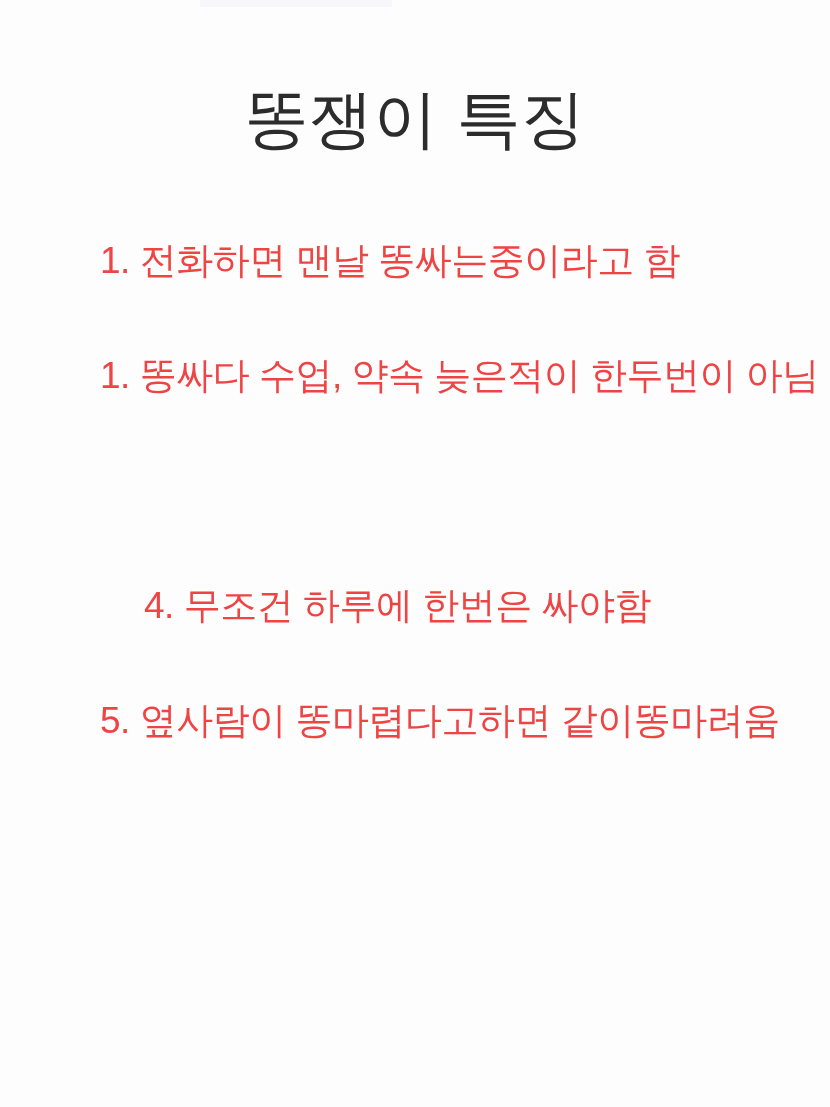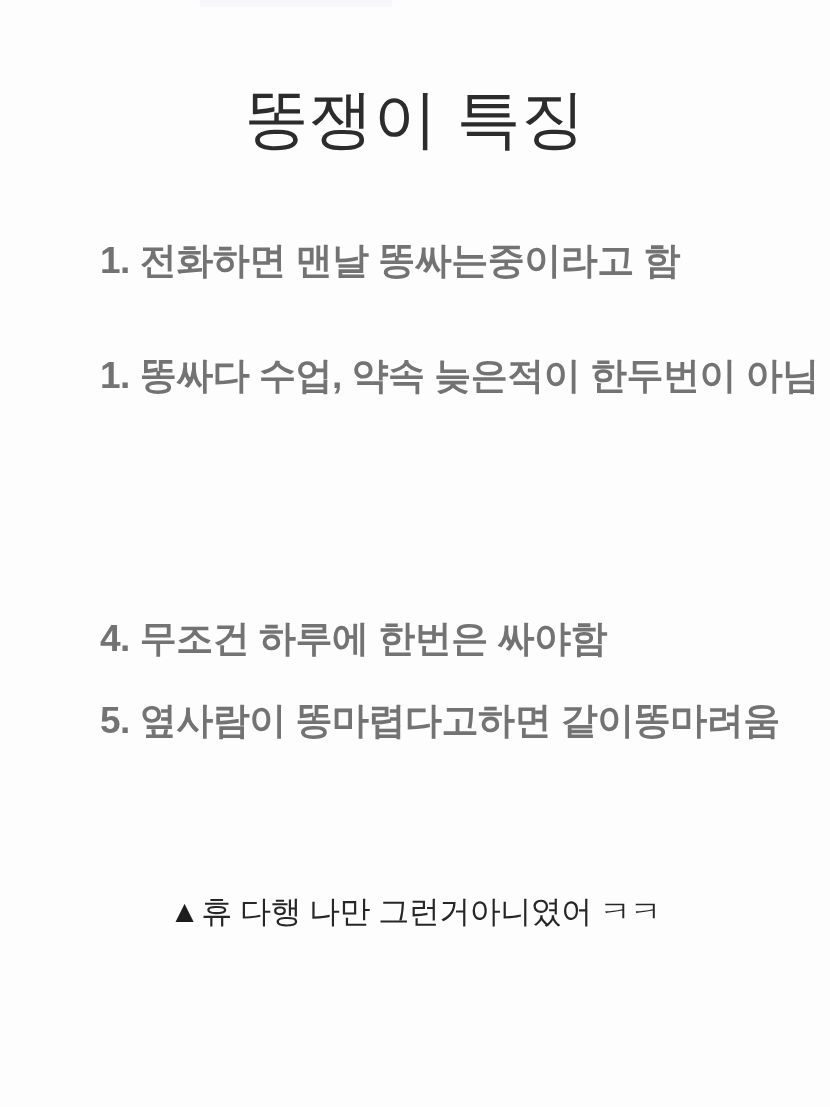--- a/index.html
+++ b/index.html
@@ -30,29 +30,29 @@
     font-size: 64px;
     font-weight: 500;
     letter-spacing: 0.5px;
     color: #2c2c2c;
     white-space: nowrap;
   }
   .item {
     position: absolute;
     left: 100px;
     font-size: 37px;
-    font-weight: 700;
+    font-weight: 400;
     letter-spacing: -0.5px;
-    color: #737373;
+    color: #ef4444;
     white-space: nowrap;
   }
   .item-1 { top: 236px; }
   .item-2 { top: 351px; }
   .item-3 { top: 466px; }
-  .item-4 { top: 614px; }
+  .item-4 { top: 581px; margin-left: 44px; }
   .item-5 { top: 696px; }
   .caption-line {
     position: absolute;
     left: 0;
     width: 100%;
     text-align: center;
     font-size: 31px;
     font-weight: 400;
     letter-spacing: -0.5px;
     color: #262626;
@@ -77,18 +77,15 @@
 
   <div class="item item-1">1. 전화하면 맨날 똥싸는중이라고 함</div>
 
   <div class="item item-2">1. 똥싸다 수업, 약속 늦은적이 한두번이 아님</div>
 
 
   <div class="item item-4">4. 무조건 하루에 한번은 싸야함</div>
 
   <div class="item item-5">5. 옆사람이 똥마렵다고하면 같이똥마려움</div>
 
-  <div class="caption-line caption-1">
-    <span class="triangle-marker">▲</span><span>휴 다행 나만 그런거아니였어 ㅋㅋ</span>
-  </div>
 
 
 </div>
 
 </body></html>

